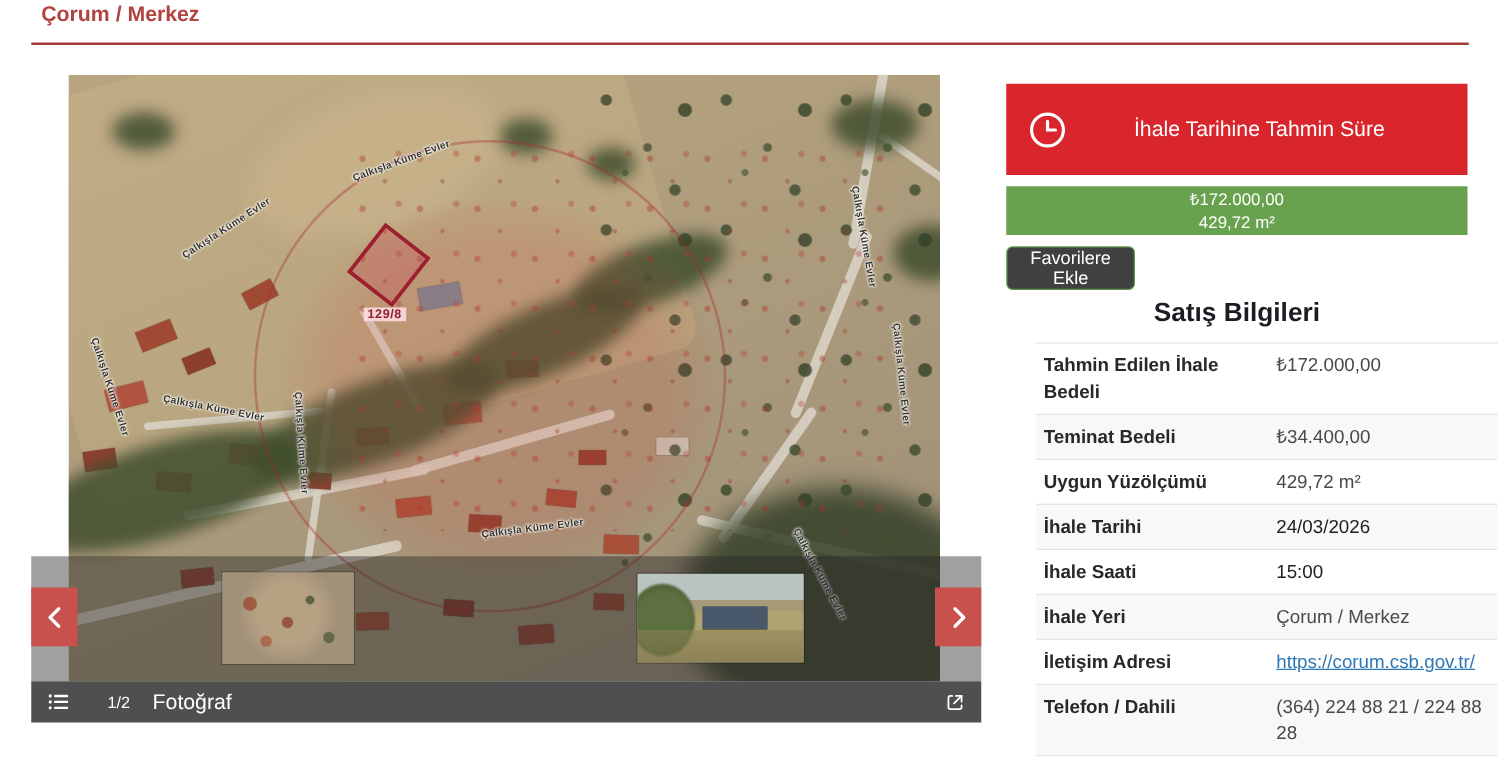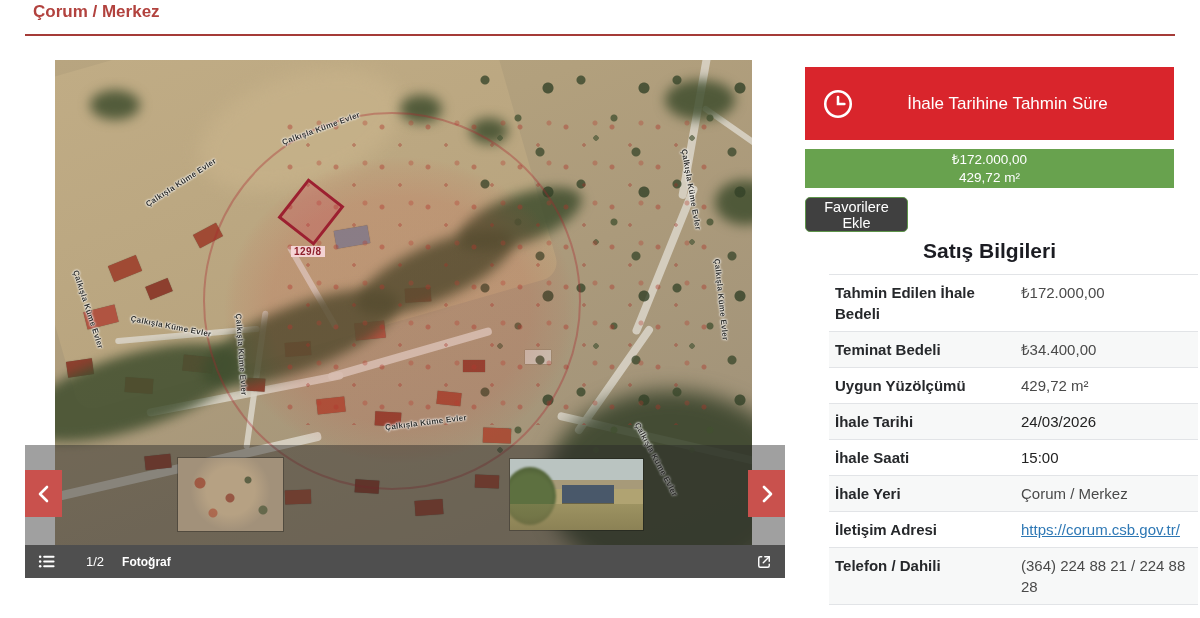--- a/index.html
+++ b/index.html
@@ -64,21 +64,21 @@
     background-color:#ac9a7e;}
   .thumb2{left:510px;top:459px;width:133px;height:71px;background:linear-gradient(#bac4c1 0 30%,#a79a79 30% 42%,#b0a372 42% 100%);}
   .t2-tree{position:absolute;left:-6px;top:8px;width:52px;height:58px;border-radius:50%;
     background:radial-gradient(circle,#5d7040 0 55%,#4c5c34 80%);filter:blur(1px);}
   .t2-bldg{position:absolute;left:52px;top:26px;width:52px;height:18px;background:#49586a;box-shadow:0 1px 0 rgba(0,0,0,.4);}
   .t2-grass{position:absolute;left:0;bottom:0;width:100%;height:26px;
     background:linear-gradient(rgba(141,133,84,.55),rgba(120,112,70,.65));}
   .car-bar{position:absolute;left:25px;top:545px;width:760px;height:33px;background:#4f4f4f;
     display:flex;align-items:center;color:#fff;}
   .car-bar .counter{font-size:13px;margin-left:30px;}
-  .car-bar .caption{font-size:12px;font-weight:700;margin-left:18px;}
+  .car-bar .caption{font-size:17px;font-weight:400;margin-left:18px;}
   .iconbtn{background:none;border:none;padding:0;display:flex;align-items:center;cursor:pointer;}
   .listbtn{margin-left:12px;}
   .expandbtn{margin-left:auto;margin-right:12px;}
 
   
   .red-banner{position:absolute;left:805px;top:67px;width:369px;height:73px;background:#d9252c;color:#fff;
     display:flex;align-items:center;}
   .clock-wrap{width:66px;display:flex;justify-content:center;flex:0 0 auto;}
   .cd-text{flex:1;text-align:center;padding-right:30px;font-size:17px;line-height:24px;}
   .green-banner{position:absolute;left:805px;top:149px;width:369px;height:39px;background:#68a24e;color:#fff;

